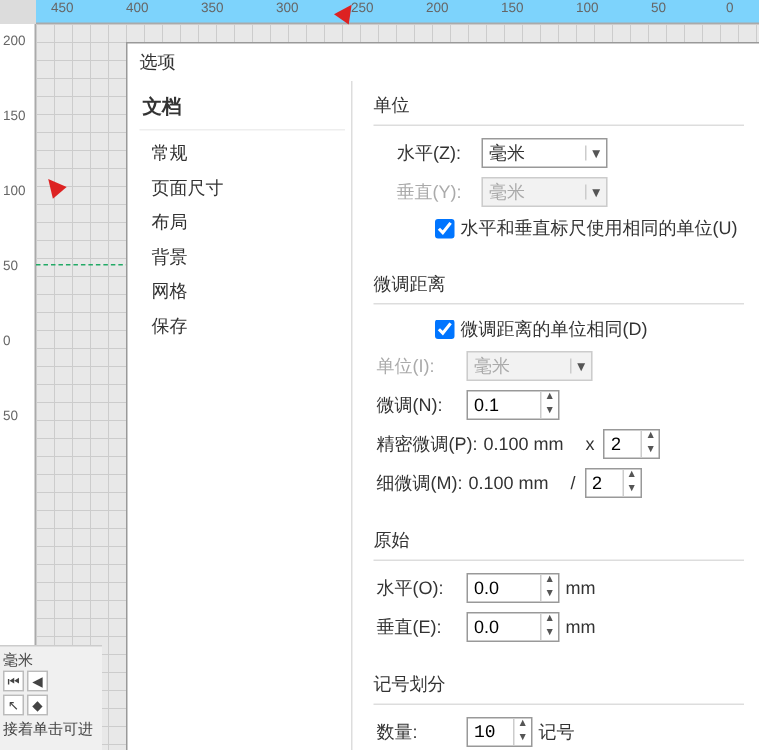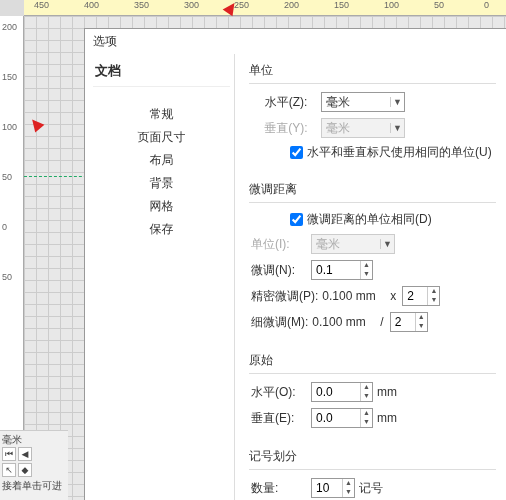--- a/index.html
+++ b/index.html
@@ -1,18 +1,18 @@
 <!DOCTYPE html>
 <html><head>
 <meta charset="utf-8">
 <style>
 * { box-sizing: border-box; margin: 0; padding: 0; font-family: "Microsoft YaHei", "SimSun", sans-serif; }
 body { background: #dcdcdc; width: 506px; height: 500px; overflow: hidden; position: relative; font-size: 12px; color: #333; }
 
-.ruler-h { position: absolute; top: 0; left: 24px; right: 0; height: 16px; background: #fef9c3; border-bottom: 1px solid #aaa; }
+.ruler-h { position: absolute; top: 0; left: 24px; right: 0; height: 16px; background: #7dd3fc; border-bottom: 1px solid #aaa; }
 .ruler-h .tick { position: absolute; top: 0; font-size: 9px; color: #666; }
 .ruler-v { position: absolute; top: 16px; left: 0; width: 24px; bottom: 0; background: #fff; border-right: 1px solid #aaa; }
 .ruler-v .tick { position: absolute; left: 2px; font-size: 9px; color: #666; transform-origin: left top; }
 
 .canvas-bg { position: absolute; top: 16px; left: 24px; right: 0; bottom: 0;
   background:
     linear-gradient(to right, #ccc 1px, transparent 1px) 0 0/12px 12px,
     linear-gradient(to bottom, #ccc 1px, transparent 1px) 0 0/12px 12px,
     #e8e8e8;
 }
@@ -20,21 +20,21 @@
 
 .arrow { position: absolute; width: 0; height: 0; }
 .arrow.red1 { top: 2px; left: 225px; border-left: 6px solid transparent; border-right: 6px solid transparent; border-bottom: 12px solid #d22; transform: rotate(35deg); }
 .arrow.red2 { top: 118px; left: 30px; border-left: 6px solid transparent; border-right: 6px solid transparent; border-bottom: 12px solid #d22; transform: rotate(-40deg); }
 
 .dialog { position: absolute; top: 28px; left: 68px; right: 0; bottom: 0; background: #fff; border: 1px solid #999; border-right: none; border-bottom: none; margin-left: 16px; }
 .dlg-title { padding: 4px 8px; font-size: 12px; color: #333; }
 .dlg-body { display: flex; height: calc(100% - 22px); }
 .dlg-side { width: 150px; border-right: 1px solid #ddd; padding: 6px 4px 0 8px; }
 .dlg-side .heading { font-size: 13px; font-weight: bold; padding: 2px 2px 6px; }
-.dlg-side .nav { border-top: 1px solid #eee; padding-top: 16px; text-align: center; }
+.dlg-side .nav { border-top: 1px solid #eee; padding-top: 4px; }
 .dlg-side .nav .item { padding: 3px 8px; font-size: 12px; color: #333; cursor: default; }
 .dlg-side .nav .item.selected { background: #e4eef7; border: 2px solid #d22; padding: 1px 6px; }
 
 .dlg-main { flex: 1; padding: 8px 10px 0 14px; overflow: hidden; }
 .group { margin-bottom: 10px; }
 .group > .gtitle { font-size: 12px; margin-bottom: 4px; }
 .group .gbox { border-top: 1px solid #ddd; padding: 8px 2px 4px; }
 .row { display: flex; align-items: center; margin-bottom: 6px; font-size: 12px; }
 .row .lbl { min-width: 70px; text-align: center; }
 .row .lbl2 { min-width: 60px; text-align: left; padding-right: 4px; }
@@ -215,21 +215,21 @@
           </div>
         </div>
       </div>
 
       <div class="group">
         <div class="gtitle">记号划分</div>
         <div class="gbox">
           <div class="row">
             <span class="lbl2">数量:</span>
             <div class="combospin">
-              <input style="width: 30px;" value="10">
+              <input style="width: 30px; font-family: Liberation Mono, monospace;" value="10">
                 <div class="spin">
                   <span>▲</span>
                   <span>▼</span>
                 </div>
             </div>
             <span class="unit">记号</span>
           </div>
         </div>
       </div>
 

